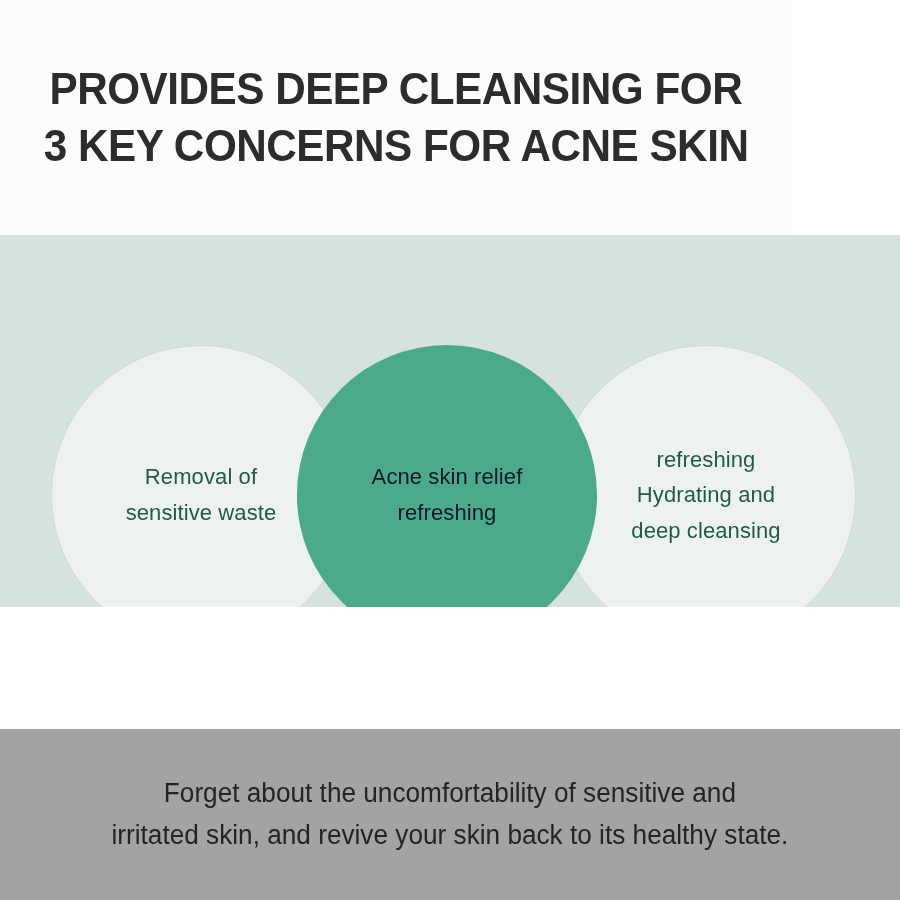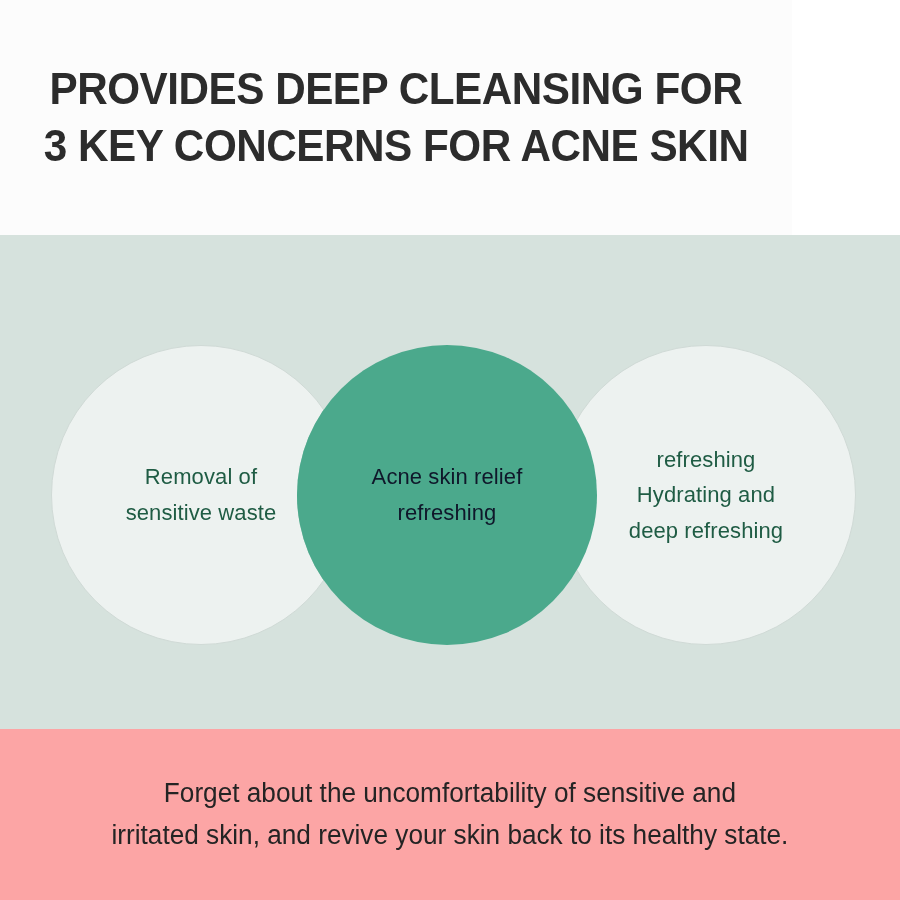--- a/index.html
+++ b/index.html
@@ -44,21 +44,21 @@
     white-space: nowrap;
     transform: scaleX(0.96);
   }
 
   
   #venn-section {
     position: absolute;
     left: 0;
     top: 235px;
     width: 900px;
-    height: 494px;
+    height: 372px;
     background: #D6E2DD;
     overflow: hidden;
   }
   .circle {
     position: absolute;
     width: 300px;
     height: 300px;
     border-radius: 50%;
     top: 110px;
     display: flex;
@@ -104,21 +104,21 @@
   .label-light { color: #0f172a; }
   .circle-label .ln { display: block; }
 
   
   #bottom-band {
     position: absolute;
     left: 0;
     top: 729px;
     width: 900px;
     height: 171px;
-    background: #fca5a5;
+    background: #a3a3a3;
     display: flex;
     align-items: center;
     justify-content: center;
   }
   .bottom-copy {
     font-family: "Liberation Sans Narrow", "Liberation Sans", sans-serif;
     font-size: 27px;
     line-height: 1.55;
     color: #242424;
     text-align: center;
@@ -143,21 +143,21 @@
       <div class="circle-label label-dark">
         <span class="ln">Removal of</span>
         <span class="ln">sensitive waste</span>
       </div>
     </div>
 
     <div class="circle circle-pale" id="circle-right">
       <div class="circle-label label-dark">
         <span class="ln">refreshing</span>
         <span class="ln">Hydrating and</span>
-        <span class="ln">deep refreshing</span>
+        <span class="ln">deep cleansing</span>
       </div>
     </div>
 
     <div id="overlap-lens"></div>
 
     <div class="circle" id="circle-center">
       <div class="circle-label label-light">
         <span class="ln">Acne skin relief</span>
         <span class="ln">refreshing</span>
       </div>

